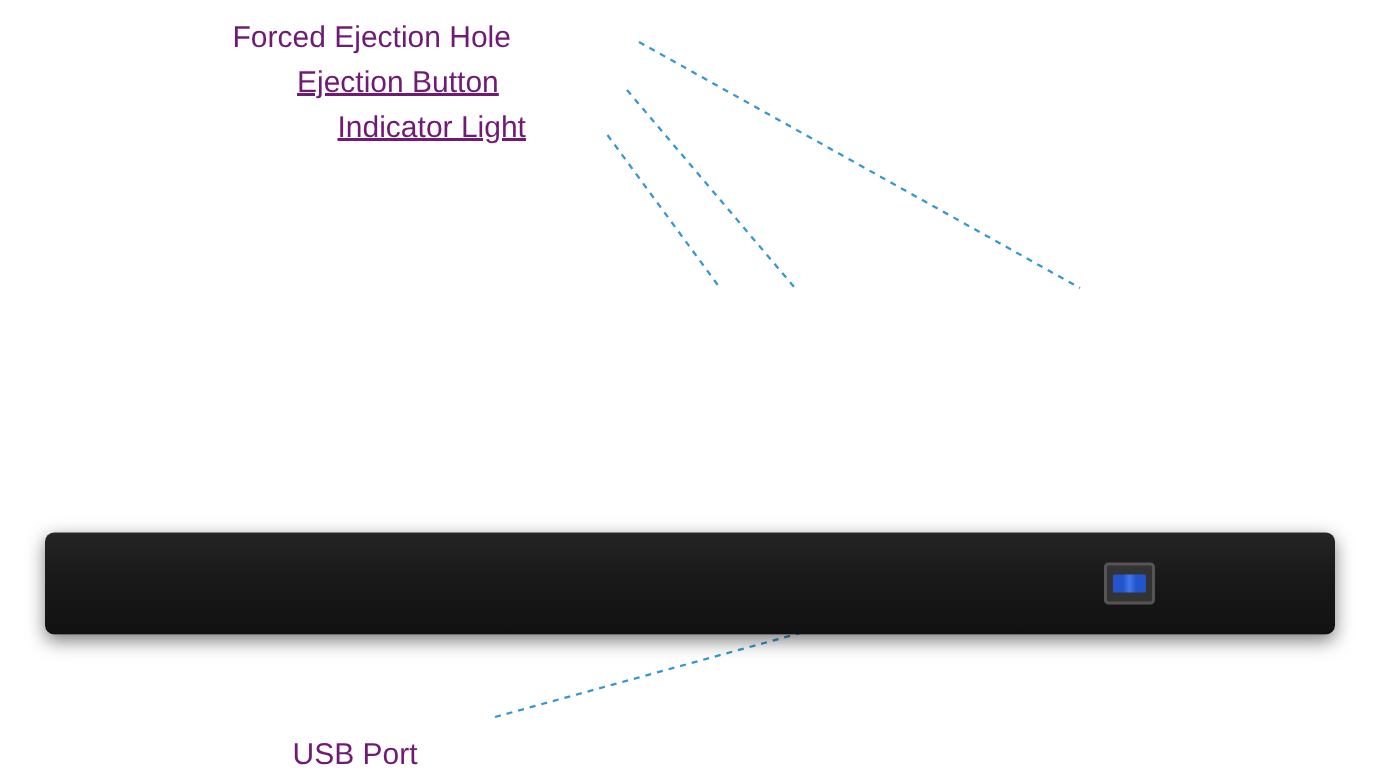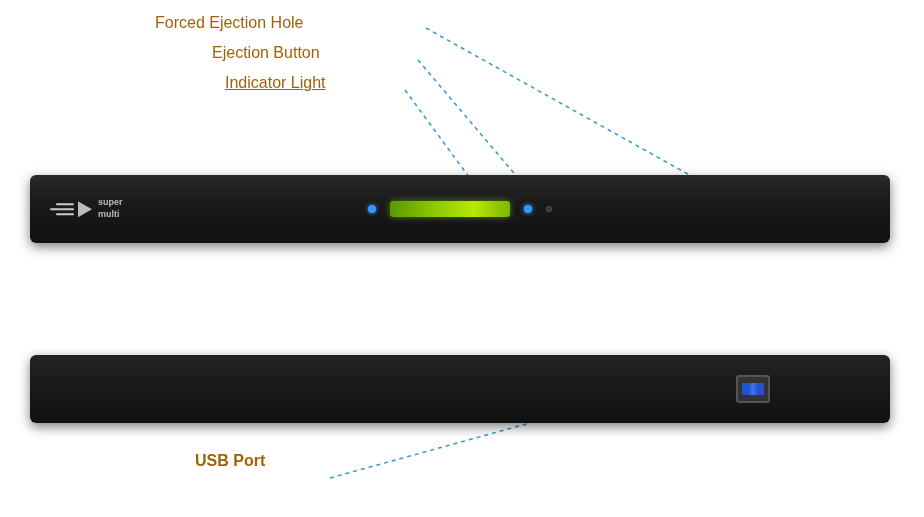--- a/index.html
+++ b/index.html
@@ -15,23 +15,23 @@
     .container {
       width: 924px;
       height: 517px;
       position: relative;
       background: #fff;
     }
 
     
     .label {
       position: absolute;
-      font-size: 16px;
+      font-size: 20px;
       font-weight: 400;
-      color: #a16207;
+      color: #701a75;
       white-space: nowrap;
     }
 
     
     .svg-overlay {
       position: absolute;
       top: 0; left: 0;
       width: 924px;
       height: 517px;
       pointer-events: none;
@@ -180,23 +180,23 @@
     }
     .usb-inner {
       width: 22px;
       height: 12px;
       background: linear-gradient(90deg, #2255cc 30%, #4477ee 50%, #2255cc 70%);
       border-radius: 1px;
     }
 
     
     #lbl-forced { top: 14px; left: 155px; }
-    #lbl-ejection { top: 44px; left: 212px; }
+    #lbl-ejection { top: 44px; left: 198px; text-decoration: underline; }
     #lbl-indicator { top: 74px; left: 225px; text-decoration: underline; }
-    #lbl-usb { top: 452px; left: 195px; font-weight: bold; }
+    #lbl-usb { top: 492px; left: 195px; }
 
   </style>
 </head>
 <body>
 
 <div class="container">
 
   <div id="lbl-forced" class="label">Forced Ejection Hole</div>
   <div id="lbl-ejection" class="label">Ejection Button</div>
   <div id="lbl-indicator" class="label">Indicator Light</div>
@@ -205,50 +205,20 @@
 
     <line x1="426" y1="28" x2="720" y2="192" stroke="#3399cc" stroke-width="1.5" stroke-dasharray="4,4"></line>
 
     <line x1="418" y1="60" x2="530" y2="192" stroke="#3399cc" stroke-width="1.5" stroke-dasharray="4,4"></line>
 
     <line x1="405" y1="90" x2="480" y2="192" stroke="#3399cc" stroke-width="1.5" stroke-dasharray="4,4"></line>
 
     <line x1="330" y1="478" x2="650" y2="390" stroke="#3399cc" stroke-width="1.5" stroke-dasharray="4,4"></line>
   </svg>
 
-  <div class="drive-wrap">
-    <div class="drive-body">
-
-      <div class="logo-area">
-        <div style="display:flex;align-items:center;gap:4px;">
-          <div class="logo-icon">
-            <span></span>
-            <span></span>
-            <span></span>
-          </div>
-          <div class="logo-triangle"></div>
-        </div>
-        <div class="logo-text">
-          <div>super</div>
-          <div>multi</div>
-        </div>
-      </div>
-
-      <div class="disc-slot-area">
-
-        <div class="eject-button"></div>
-
-        <div class="disc-tray"></div>
-
-        <div class="indicator-light"></div>
-
-        <div class="ejection-hole"></div>
-      </div>
-    </div>
-  </div>
 
   <div class="device-wrap">
     <div class="device-body">
 
       <div class="usb-port-area">
         <div class="usb-port">
           <div class="usb-inner"></div>
         </div>
       </div>
     </div>

